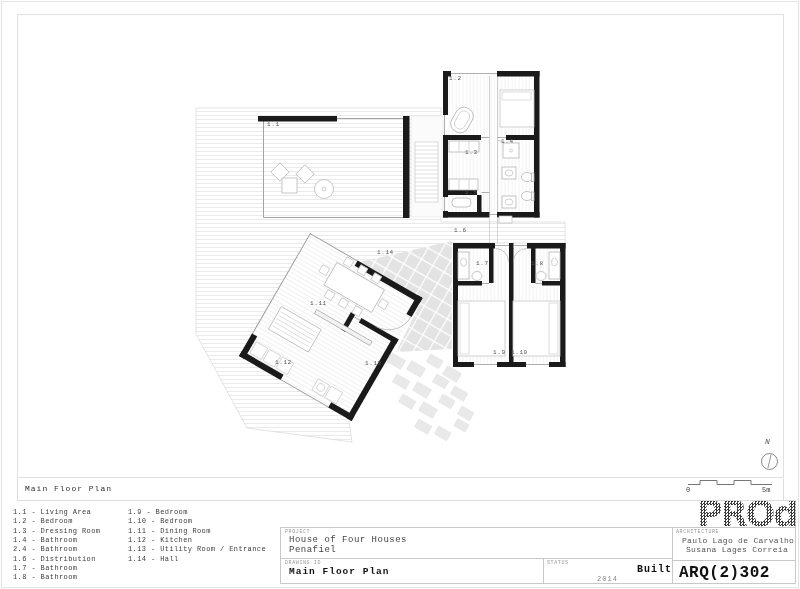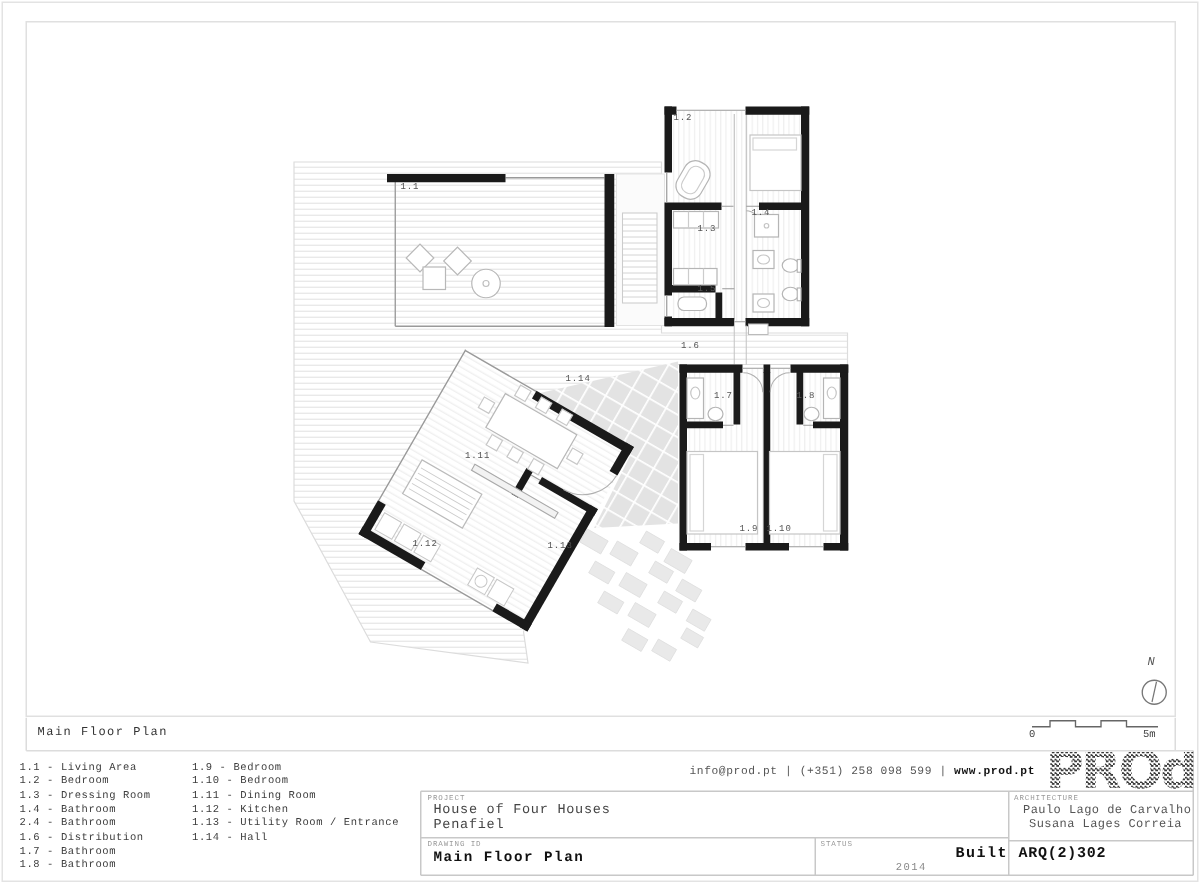--- a/index.html
+++ b/index.html
@@ -11,21 +11,21 @@
   .strip-label{font-size:8px;letter-spacing:1px;color:#333;}
   .legend-col{font-size:7px;line-height:9.35px;letter-spacing:0.4px;color:#3d3d3d;}
   .tb-label{font-size:5px;letter-spacing:0.6px;color:#999;}
   .tb-value{font-size:9px;color:#444;letter-spacing:0.5px;}
   .tb-value-sm{font-size:8px;color:#555;letter-spacing:0.3px;}
   .tb-bold{font-size:9.5px;font-weight:bold;color:#111;letter-spacing:1px;}
   .contact{font-size:7.5px;color:#555;letter-spacing:0.4px;text-align:right;}
   .contact b{color:#111;}
   .status-val{font-size:10px;font-weight:bold;color:#111;text-align:right;letter-spacing:1px;}
   .status-year{font-size:7px;color:#888;text-align:center;letter-spacing:1px;}
-  .code{font-size:10px;font-weight:bold;color:#111;letter-spacing:0.5px;}
+  .code{font-size:16px;font-weight:bold;color:#111;letter-spacing:0.5px;}
   .north-n{font-size:8px;font-style:italic;color:#555;}
   .scale-num{font-size:7px;color:#444;}
   .logo{position:absolute;z-index:3;font-family:"DejaVu Sans","Liberation Sans",sans-serif;
         font-weight:700;font-size:35px;line-height:26px;letter-spacing:-2px;
         background:repeating-conic-gradient(#3a3a3a 0% 25%,#ffffff 0% 50%);
         background-size:3px 3px;-webkit-background-clip:text;background-clip:text;
         color:transparent;}
 </style>
 </head>
 <body>
@@ -281,24 +281,20 @@
 </div>
 <div class="txt legend-col" style="left:128px;top:508px">
   <div>1.9 - Bedroom</div>
   <div>1.10 - Bedroom</div>
   <div>1.11 - Dining Room</div>
   <div>1.12 - Kitchen</div>
   <div>1.13 - Utility Room / Entrance</div>
   <div>1.14 - Hall</div>
 </div>
 
-<div class="txt contact" style="left:380px;top:511px;width:310px">
-  <span>info@prod.pt | (+351) 258 098 599 |</span>
-  <b>www.prod.pt</b>
-</div>
 <div class="logo" style="left:697px;top:501px;width:100px;height:27px">PROd</div>
 
 <div class="txt tb-label" style="left:285px;top:529px">PROJECT</div>
 <div class="txt tb-value" style="left:289px;top:535px">House of Four Houses</div>
 <div class="txt tb-value" style="left:289px;top:545px">Penafiel</div>
 
 <div class="txt tb-label" style="left:285px;top:560px">DRAWING ID</div>
 <div class="txt tb-bold" style="left:289px;top:566px">Main Floor Plan</div>
 
 <div class="txt tb-label" style="left:547px;top:560px">STATUS</div>

